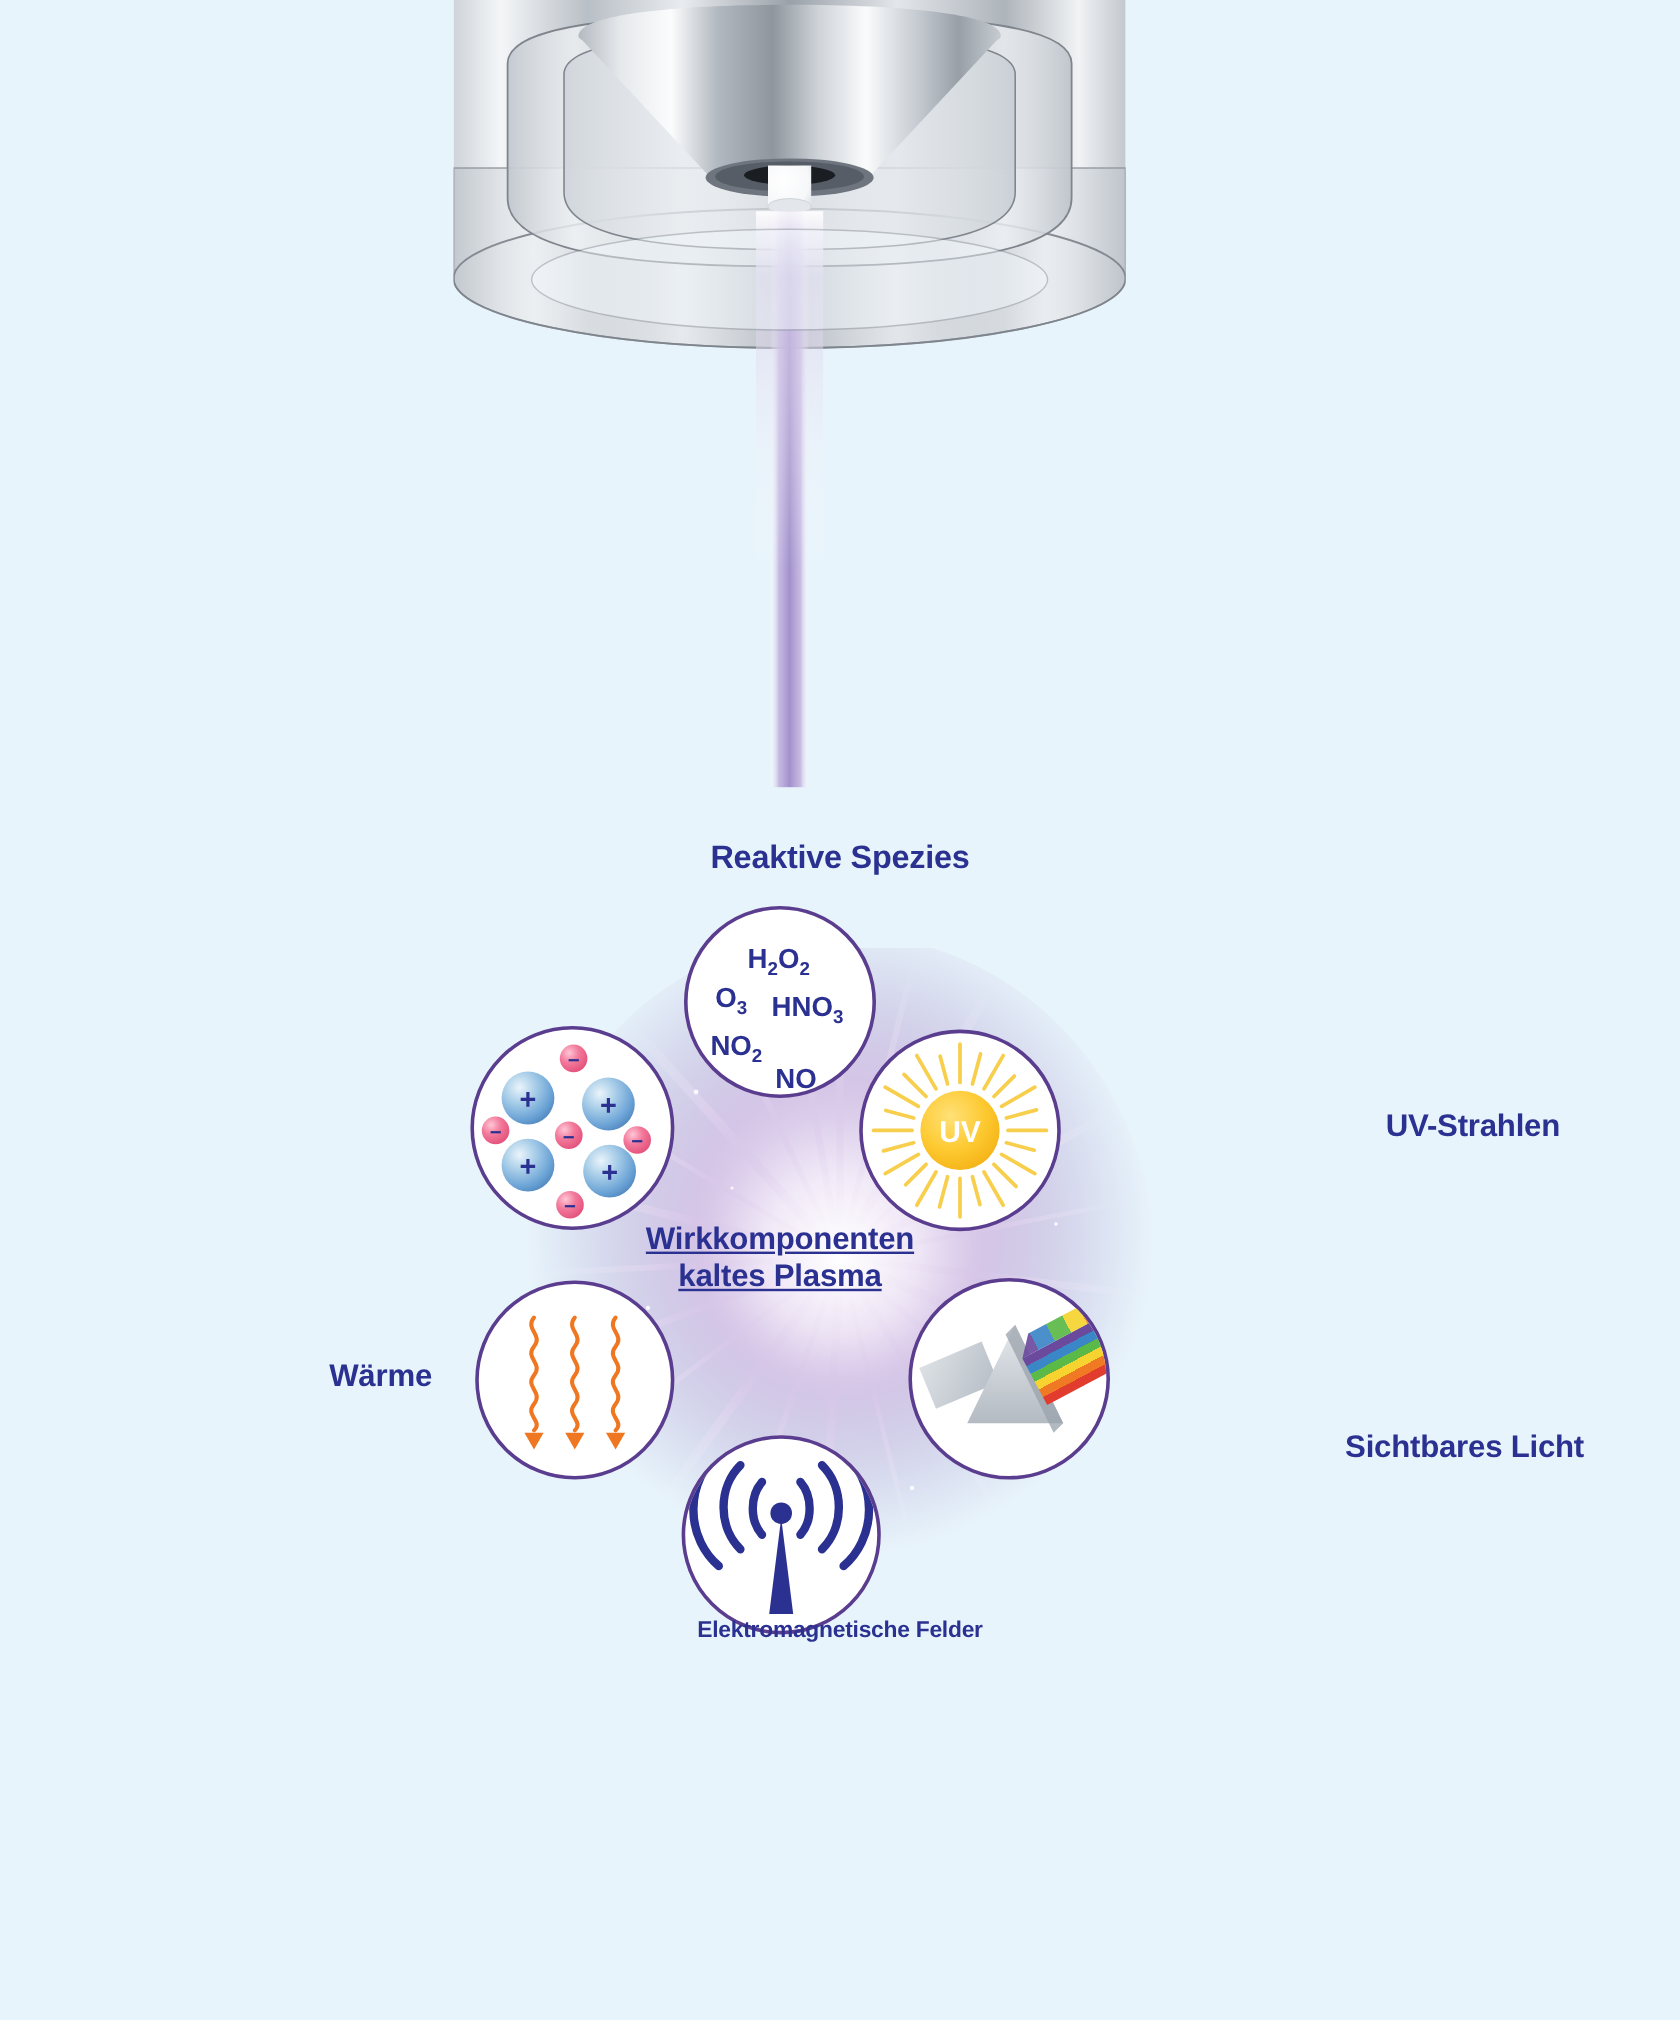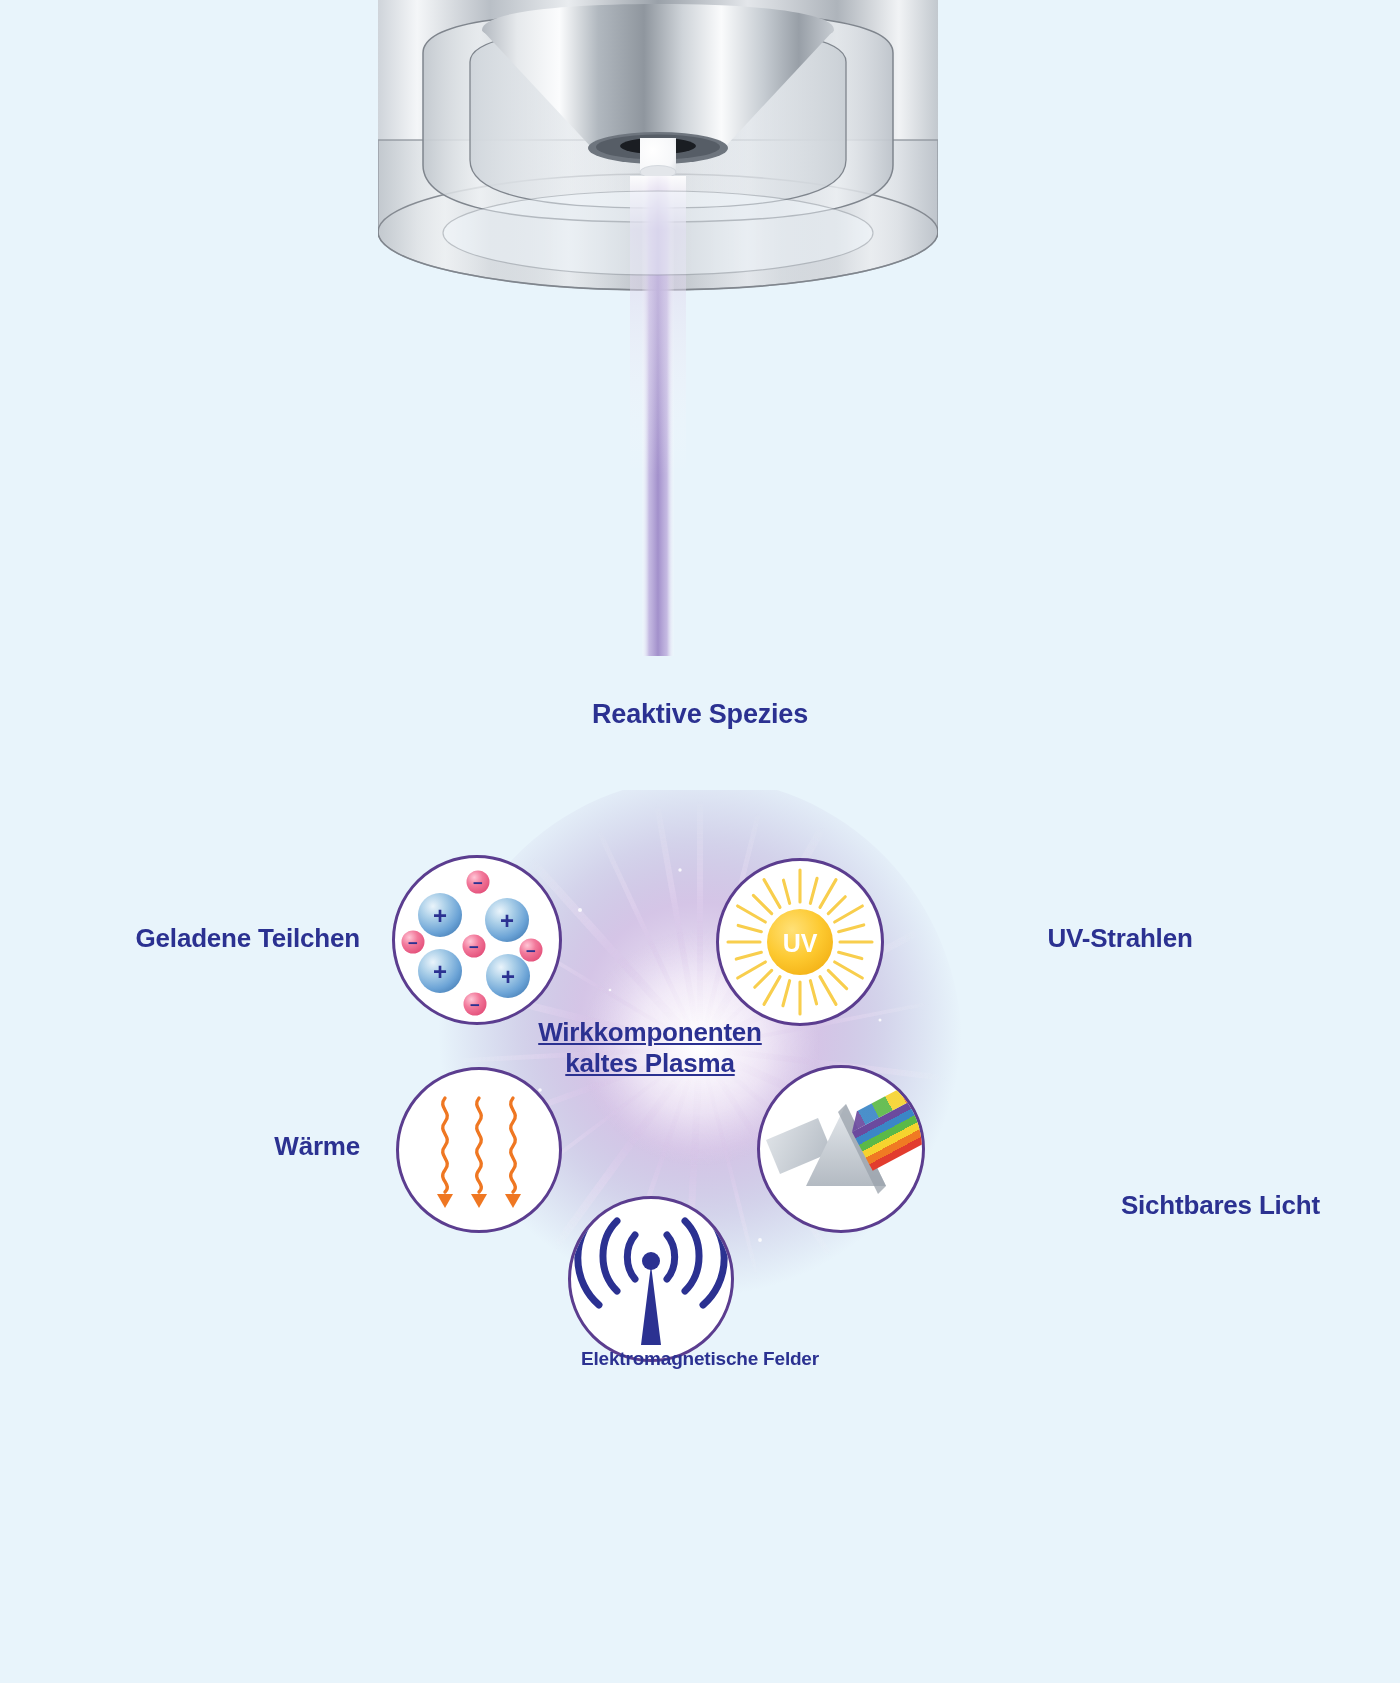--- a/index.html
+++ b/index.html
@@ -41,21 +41,21 @@
   .label {
     position: absolute;
     color: #2b3191;
     font-weight: bold;
     letter-spacing: -0.2px;
     line-height: 1.18;
     white-space: pre-line;
   }
   .lbl-reaktive  { left: 0; top: 699px; width: 1400px; text-align: center; font-size: 27px; }
   .lbl-geladene  { left: 30px;  top: 923px;  width: 330px; text-align: right; font-size: 26px; }
-  .lbl-uv        { left: 940px; top: 923px;  width: 360px; text-align: center;  font-size: 26px; }
+  .lbl-uv        { left: 940px; top: 923px;  width: 360px; text-align: right;  font-size: 26px; }
   .lbl-waerme    { left: 30px;  top: 1131px; width: 330px; text-align: right; font-size: 26px; }
   .lbl-licht     { left: 940px; top: 1190px; width: 380px; text-align: right;  font-size: 26px; }
   .lbl-emf       { left: 0;     top: 1348px; width: 1400px; text-align: center; font-size: 19px; }
   .lbl-center    { left: 430px; top: 1017px; width: 440px; text-align: center; font-size: 26px; text-decoration: underline; }
 
   
   .bubble {
     position: absolute;
     border-radius: 50%;
     background: #ffffff;
@@ -287,20 +287,27 @@
         <circle cx="90" cy="200" r="1.4"></circle>
           <circle cx="450" cy="230" r="1.5"></circle>
         <circle cx="250" cy="80" r="1.7"></circle>
           <circle cx="300" cy="500" r="1.6"></circle>
         <circle cx="180" cy="200" r="1.3"></circle>
           <circle cx="370" cy="390" r="1.4"></circle>
       </g>
     </svg>
   </div>
 
+  <div class="bubble b-species">
+    <span class="formula f-h2o2">H<sub>2</sub>O<sub>2</sub></span>
+    <span class="formula f-o3">O<sub>3</sub></span>
+    <span class="formula f-hno3">HNO<sub>3</sub></span>
+    <span class="formula f-no2">NO<sub>2</sub></span>
+    <span class="formula f-no">NO</span>
+  </div>
 
   <div class="bubble b-charged">
     <svg width="164" height="164" viewBox="0 0 164 164">
       <defs>
         <radialGradient id="gPos" cx="0.34" cy="0.3" r="0.78">
           <stop offset="0%" stop-color="#eaf4fb"></stop>
           <stop offset="38%" stop-color="#a9cee8"></stop>
           <stop offset="78%" stop-color="#6ba3d6"></stop>
           <stop offset="100%" stop-color="#4e86bd"></stop>
         </radialGradient>
@@ -521,21 +528,20 @@
         <path d="M28,12 a56,60 0 0 0 0,94" stroke-width="7"></path>
         <path d="M132,12 a56,60 0 0 1 0,94" stroke-width="7"></path>
       </g>
       <circle cx="80" cy="62" r="9" fill="#2b3191"></circle>
       <path d="M80,66 L90,146 L70,146 Z" fill="#2b3191"></path>
     </svg>
   </div>
 
   <div class="label lbl-reaktive">Reaktive Spezies</div>
 
-  <div class="label lbl-geladene">Geladene Teilchen</div>
 
   <div class="label lbl-uv">UV-Strahlen</div>
 
   <div class="label lbl-waerme">Wärme</div>
 
   <div class="label lbl-licht">Sichtbares Licht</div>
 
   <div class="label lbl-emf">Elektromagnetische Felder</div>
 
   <div class="label lbl-center">Wirkkomponenten

